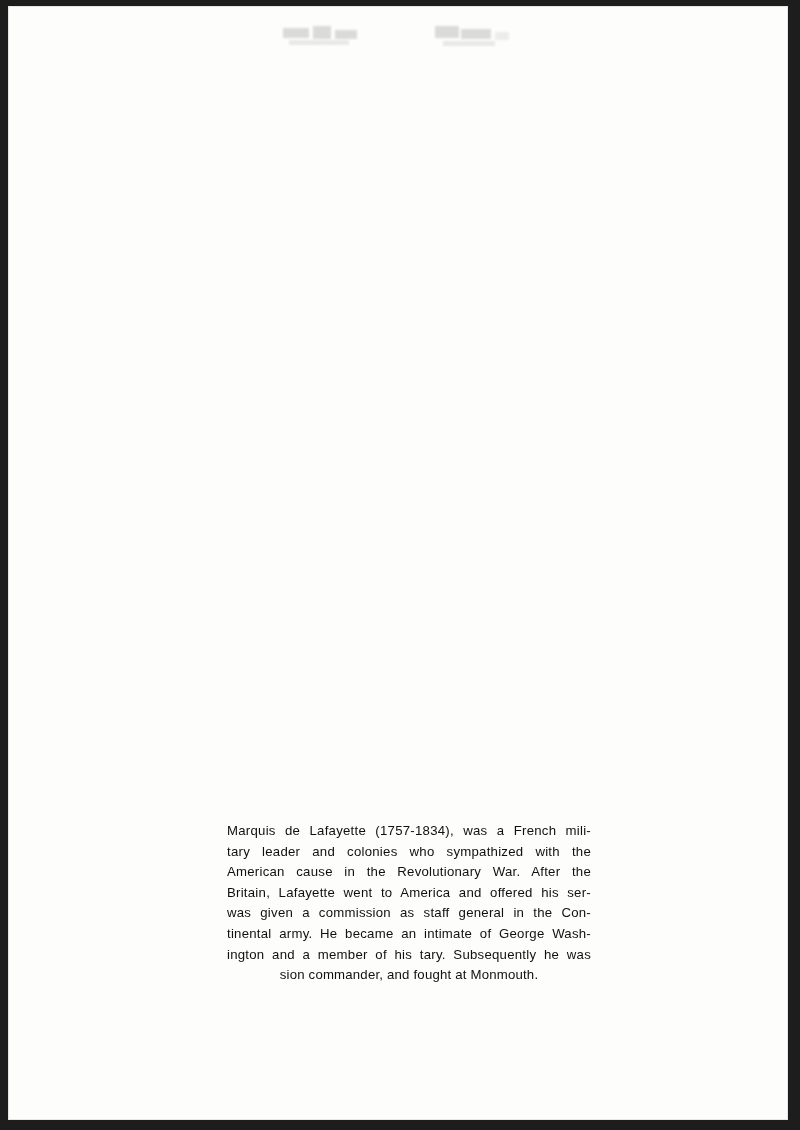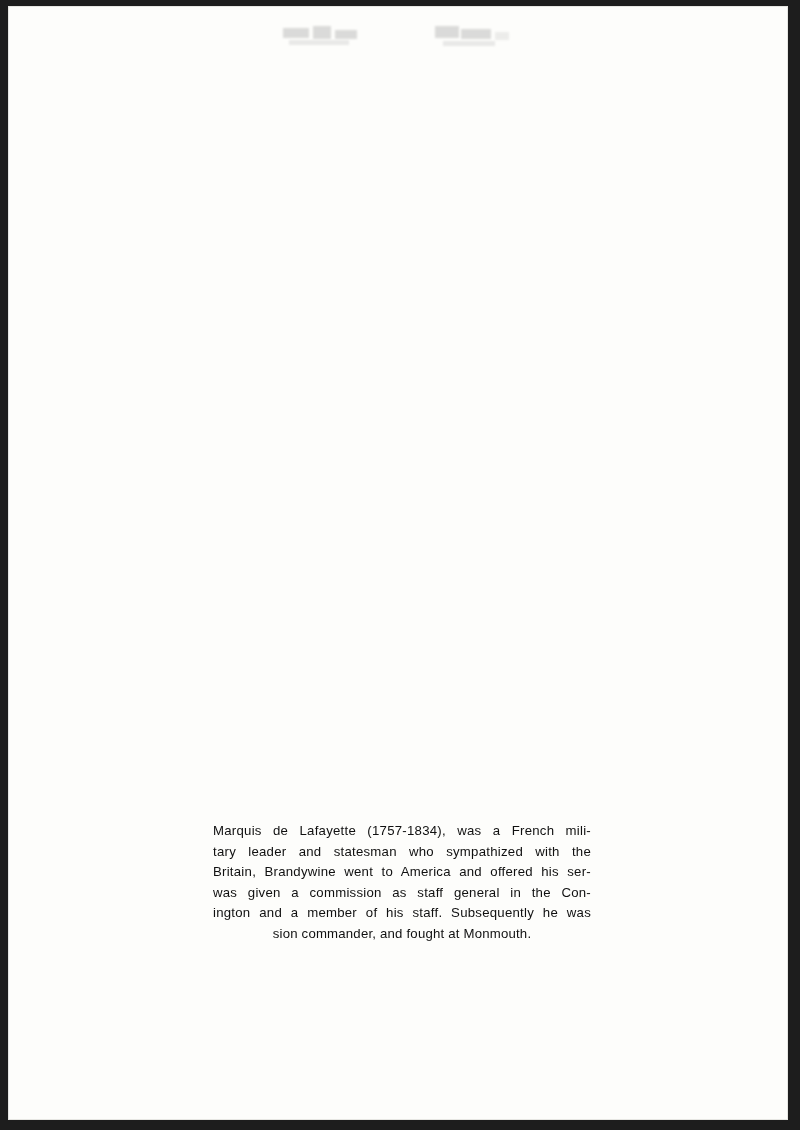--- a/index.html
+++ b/index.html
@@ -65,20 +65,21 @@
   }
   .caption-line {
     font-family: "Liberation Sans", sans-serif;
     font-size: 13.2px;
     line-height: 20.6px;
     color: #101010;
     letter-spacing: 0.25px;
     white-space: pre;
     text-align: justify;
     text-align-last: justify;
+    margin-left: 14px;
   }
   .caption-line.last {
     text-align: right;
     text-align-last: center;
     letter-spacing: 0.2px;
   }
 </style>
 </head>
 <body>
 
@@ -91,21 +92,23 @@
       <span class="bleed b3"></span>
       <span class="bleed b4"></span>
       <span class="bleed b5"></span>
       <span class="bleed b6"></span>
       <span class="bleed b7"></span>
       <span class="bleed b8"></span>
     </div>
 
     <div id="caption-block">
       <div class="caption-line">Marquis de Lafayette (1757-1834), was a French mili-</div>
-      <div class="caption-line">tary leader and statesman who sympathized with the</div>
-      <div class="caption-line">Britain, Brandywine went to America and offered his ser-</div>
+      <div class="caption-line">tary leader and colonies who sympathized with the</div>
+      <div class="caption-line">American cause in the Revolutionary War. After the</div>
+      <div class="caption-line">Britain, Lafayette went to America and offered his ser-</div>
       <div class="caption-line">was given a commission as staff general in the Con-</div>
-      <div class="caption-line">ington and a member of his staff. Subsequently he was</div>
+      <div class="caption-line">tinental army. He became an intimate of George Wash-</div>
+      <div class="caption-line">ington and a member of his tary. Subsequently he was</div>
       <div class="caption-line last">sion commander, and fought at Monmouth.</div>
     </div>
 
   </div>
 </div>
 
 </body></html>

